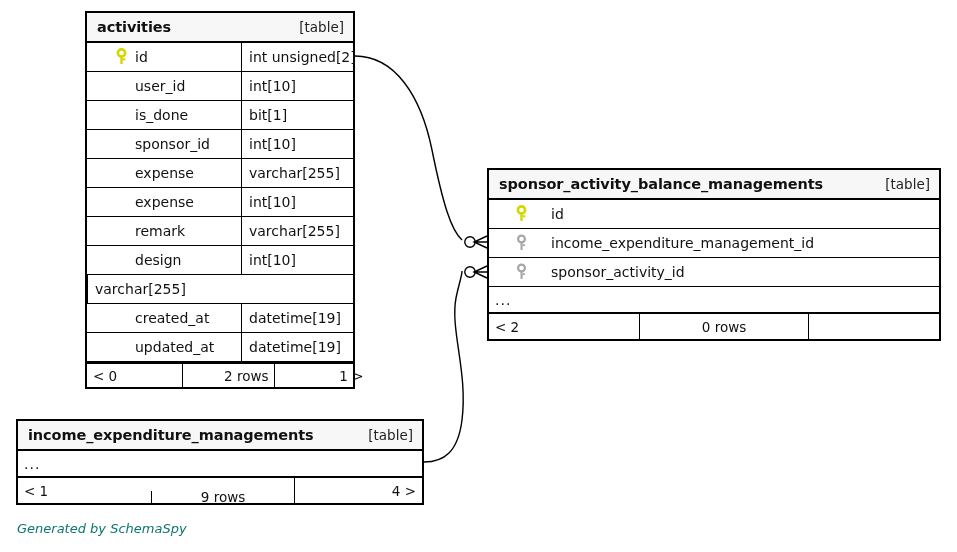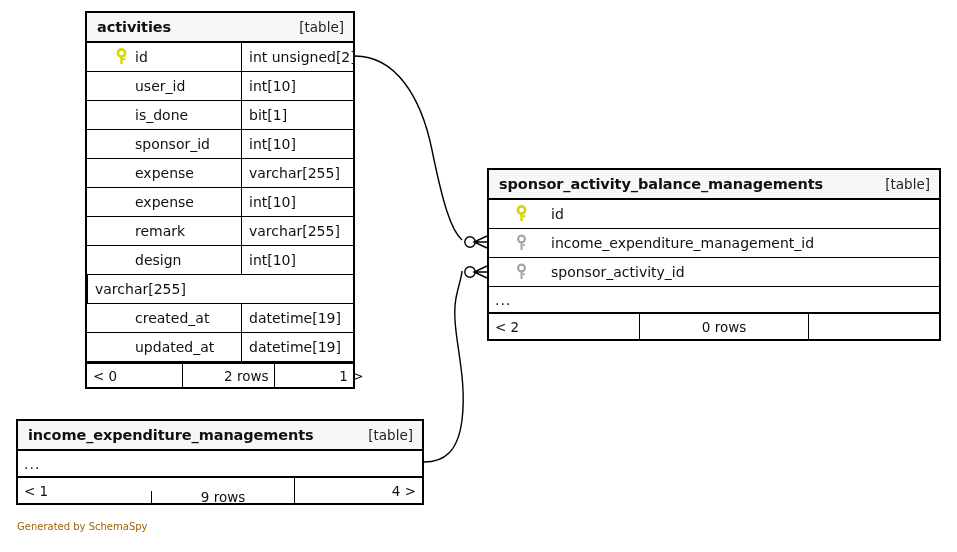--- a/index.html
+++ b/index.html
@@ -170,24 +170,25 @@
 
   #node-income .f0 { flex: 0 0 133px; }
   #node-income .f1 { flex: 1 1 auto; margin-top: 13px; }
   #node-income .f2 { flex: 0 0 128px; }
 
   
   #credit {
     position: absolute;
     left: 17px;
     top: 521px;
-    font-size: 10px;
-    color: #a16207;
+    font-size: 13px;
+    color: #0f766e;
     white-space: nowrap;
     z-index: 10;
+    font-style: italic;
   }
 </style>
 </head>
 <body>
 
 <div id="canvas">
 
   <svg id="edge-layer" viewBox="0 0 957 552" width="957" height="552">
 
     <g>

